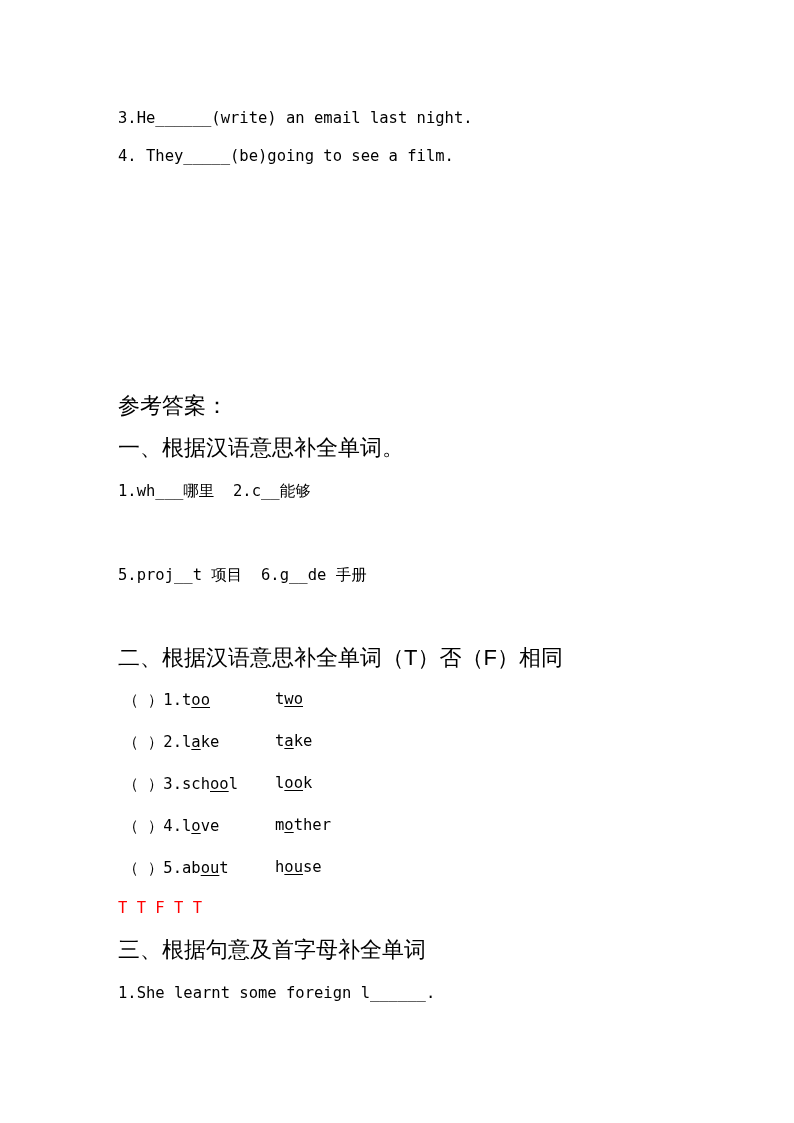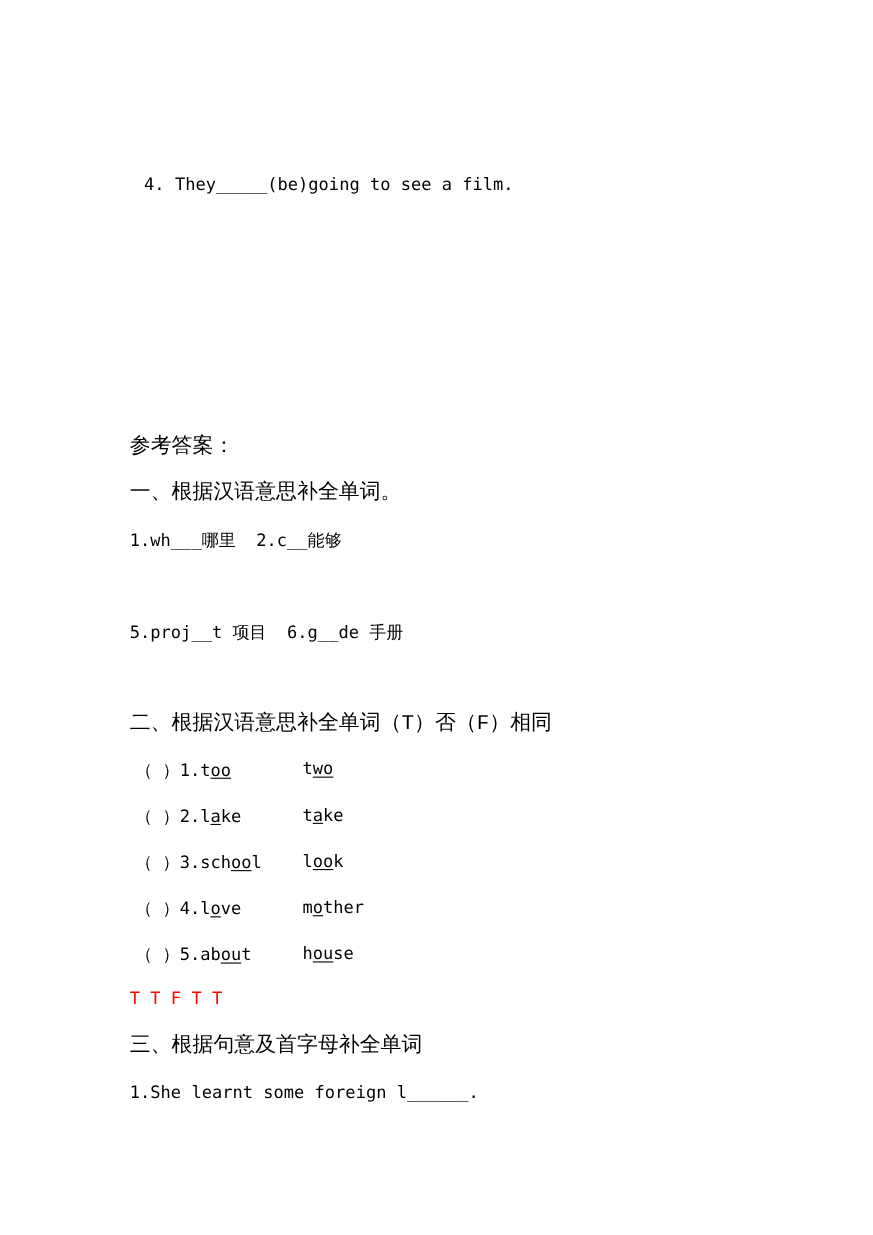--- a/index.html
+++ b/index.html
@@ -27,22 +27,22 @@
     white-space: pre;
     font-size: 16.5px;
     line-height: 20px;
     letter-spacing: 0px;
   }
   .mono {
     font-family: "DejaVu Sans Mono", "Liberation Mono", monospace;
     font-size: 15.5px;
   }
   .cjk {
-    font-family: Liberation Mono, monospace;
-    font-size: 19px;
+    font-family: Liberation Sans, sans-serif;
+    font-size: 22px;
   }
   .red {
     color: #ff0000;
   }
   .u {
     text-decoration: underline;
     text-decoration-thickness: 1px;
     text-underline-offset: 2px;
   }
   .col2 {
@@ -55,21 +55,22 @@
     white-space: pre;
     font-family: "DejaVu Sans Mono", "Liberation Mono", monospace;
     font-size: 15.5px;
   }
 </style>
 </head>
 <body>
 
 <div class="page">
 
-  <div class="line mono" style="left:118px; top:158px;margin-left:13px;">4. They_____(be)going to see a film.</div>
+  <div class="line mono" style="left:118px; top:108px;">3.He______(write) an email last night.</div>
+  <div class="line mono" style="left:118px; top:146px;">4. They_____(be)going to see a film.</div>
 
   <div class="line cjk" style="left:118px; top:396px;">参考答案：</div>
 
   <div class="line cjk" style="left:118px; top:438px;">一、根据汉语意思补全单词。</div>
   <div class="line mono" style="left:118px; top:481px;">1.wh___哪里  2.c__能够</div>
   <div class="line mono" style="left:118px; top:565px;">5.proj__t 项目  6.g__de 手册</div>
 
   <div class="line cjk" style="left:118px; top:648px;">二、根据汉语意思补全单词（T）否（F）相同</div>
 
   <div id="pair-container">

